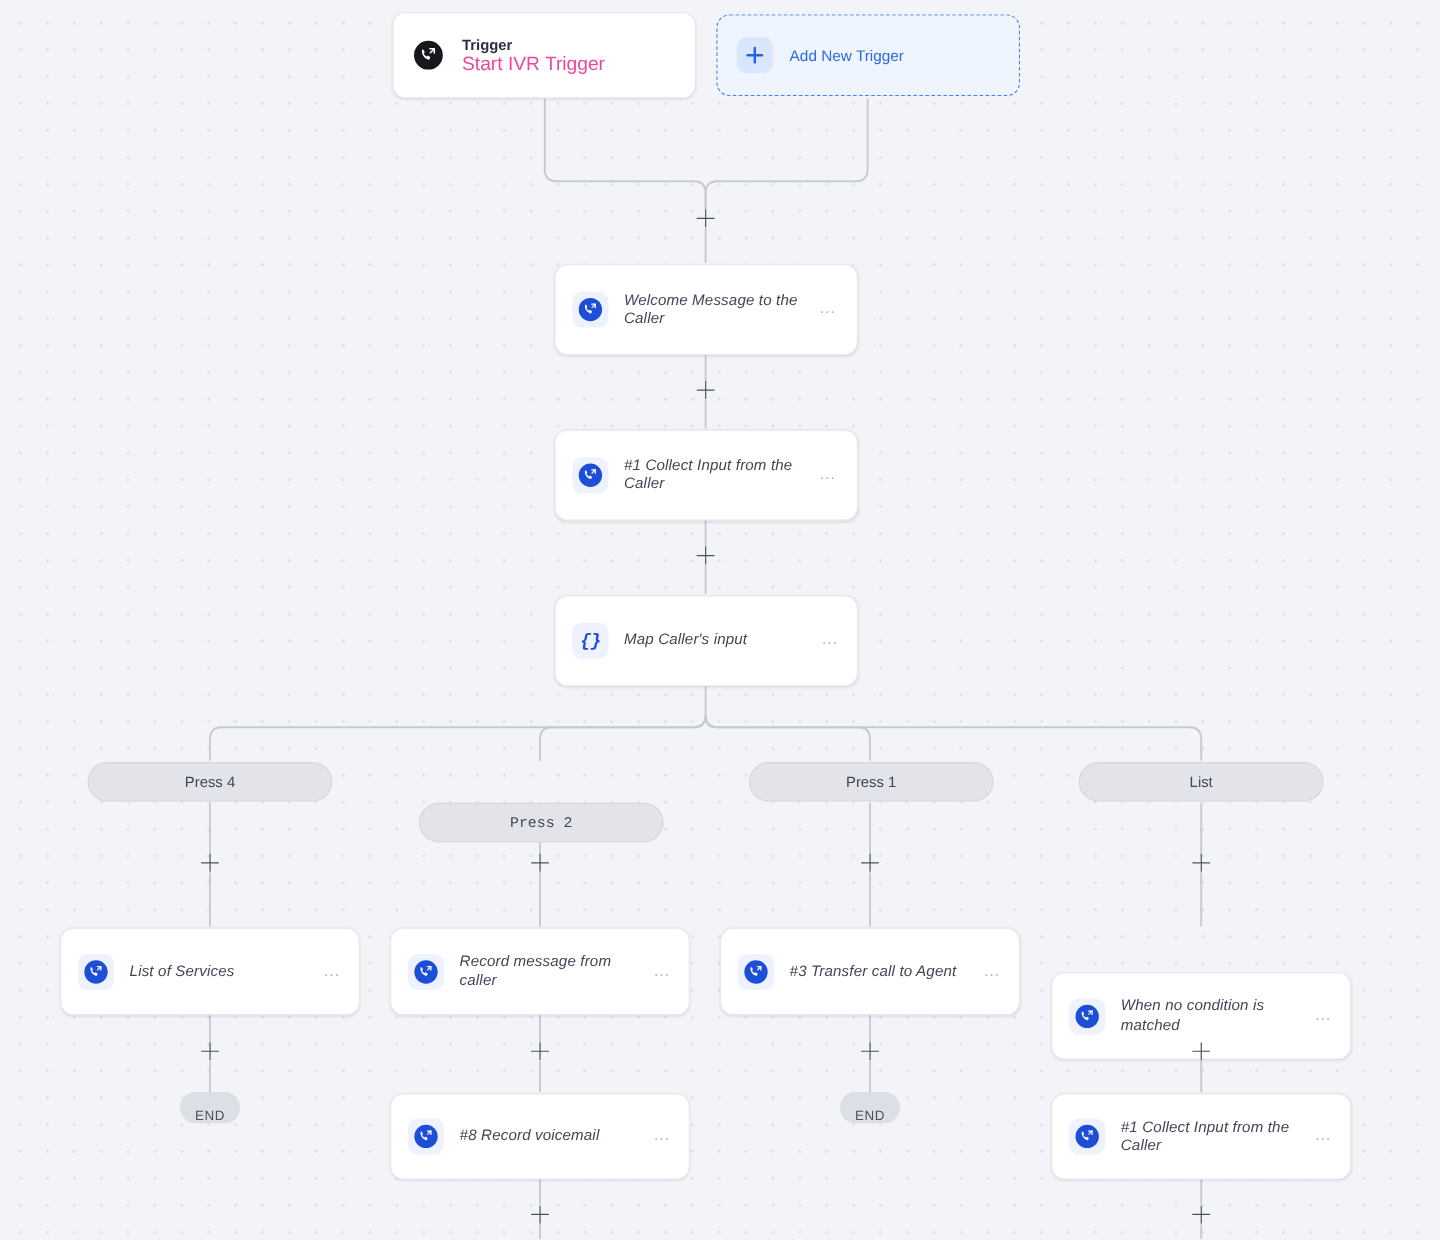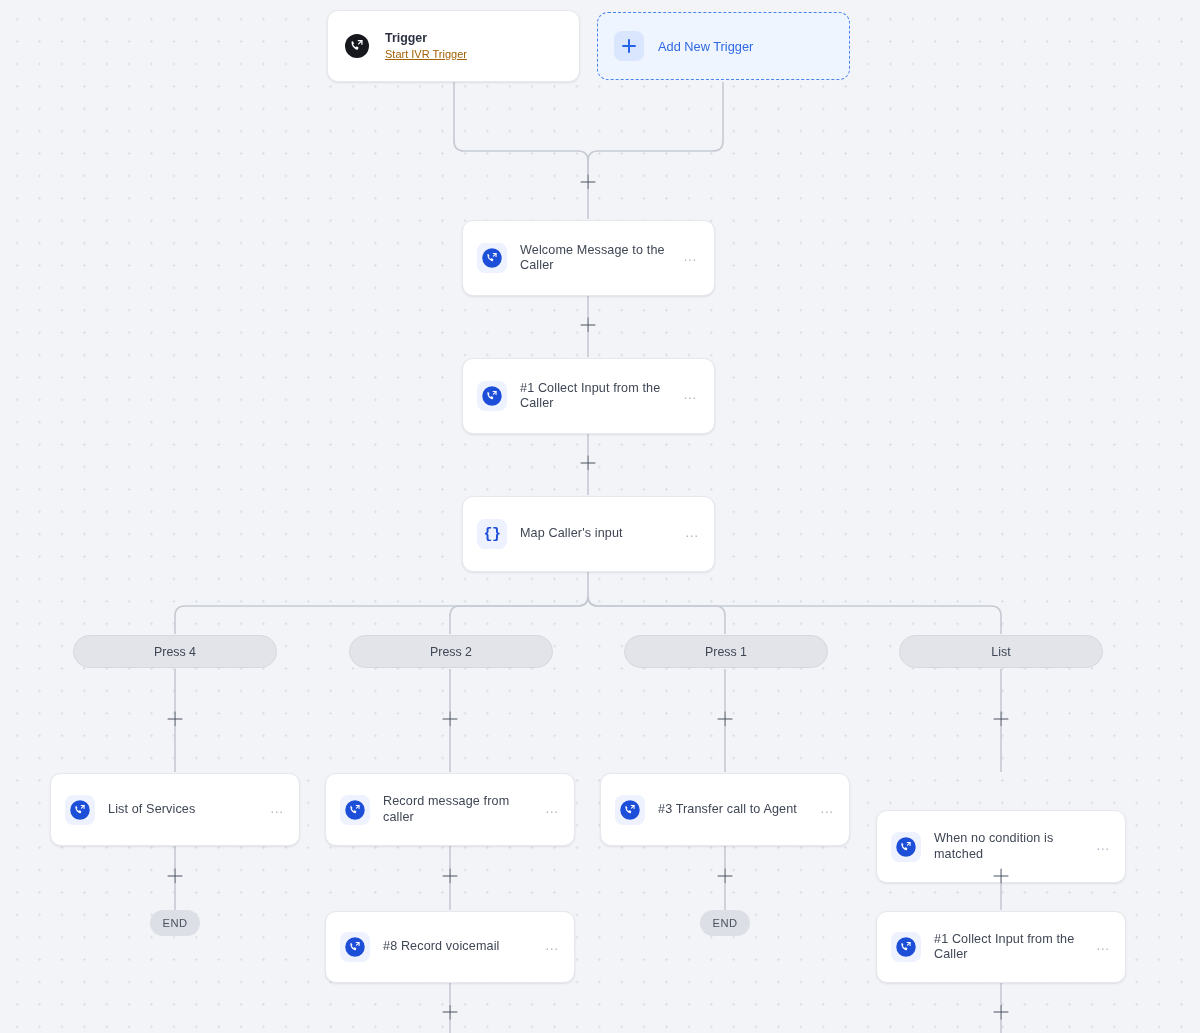--- a/index.html
+++ b/index.html
@@ -67,20 +67,21 @@
     position: absolute;
     box-sizing: border-box;
     background: #ffffff;
     border: 1px solid #e6e8ed;
     border-radius: 11px;
     box-shadow: 0 1px 2px rgba(16,24,40,.05), 0 1px 3px rgba(16,24,40,.04);
     display: flex;
     align-items: center;
     padding: 0 14px;
     gap: 13px;
+    font-style: italic;
   }
 
   .icon-tile {
     flex: 0 0 auto;
     width: 30px;
     height: 30px;
     border-radius: 8px;
     background: #eef2fe;
     display: flex;
     align-items: center;
@@ -129,24 +130,23 @@
     gap: 13px;
   }
   .trigger-text-wrap { display: flex; flex-direction: column; gap: 2px; }
   .trigger-name {
     font-size: 12.4px;
     font-weight: 700;
     color: #2b3140;
     line-height: 14px;
   }
   .trigger-sub {
-    font-size: 11px;
-    color: #a16207;
+    font-size: 16px;
+    color: #ec4899;
     line-height: 14px;
-    text-decoration: underline;
   }
 
   
   .add-trigger {
     position: absolute;
     box-sizing: border-box;
     background: #eff5ff;
     border: 1.6px dashed #4a82f0;
     border-radius: 11px;
     display: flex;
@@ -191,21 +191,21 @@
     color: #3f4654;
   }
 
   .end-pill {
     position: absolute;
     box-sizing: border-box;
     height: 26px;
     background: #dcdfe5;
     border-radius: 13px;
     display: flex;
-    align-items: center;
+    align-items: flex-end;
     justify-content: center;
     font-size: 11.2px;
     color: #4a5261;
     letter-spacing: .04em;
   }
 </style>
 </head>
 <body>
 
 <div id="canvas">
@@ -299,21 +299,21 @@
 
   <div class="card" style="left:462px; top:496px; width:253px; height:76px;">
     <span class="icon-tile brace">{}</span>
     <span class="card-title">Map Caller's input</span>
     <span class="dots">…</span>
   </div>
 
   <div class="pill" style="left:73px;  top:635px; width:204px;">
     <span>Press 4</span>
   </div>
-  <div class="pill" style="left:349px; top:635px; width:204px;">
+  <div class="pill" style="left:349px; top:669px; width:204px;font-family:Liberation Mono, monospace;">
     <span>Press 2</span>
   </div>
   <div class="pill" style="left:624px; top:635px; width:204px;">
     <span>Press 1</span>
   </div>
   <div class="pill" style="left:899px; top:635px; width:204px;">
     <span>List</span>
   </div>
 
   <div class="card" style="left:50px; top:773px; width:250px; height:73px;align-items:center;">

